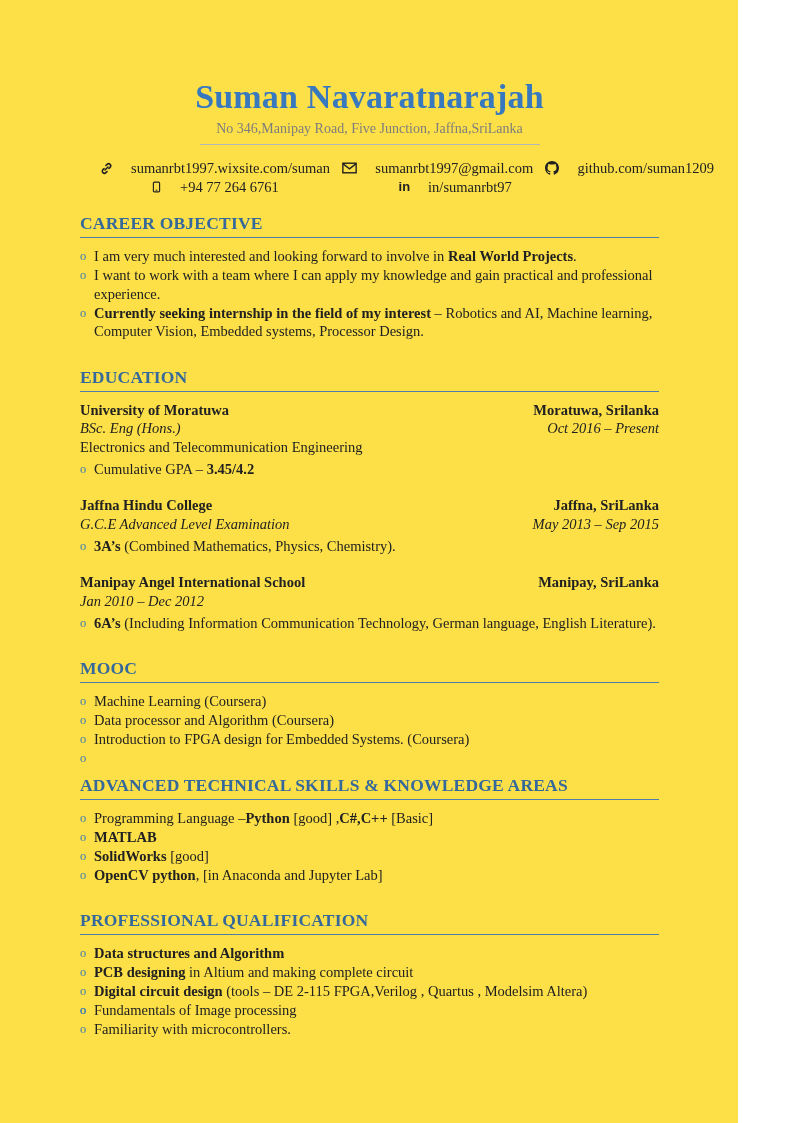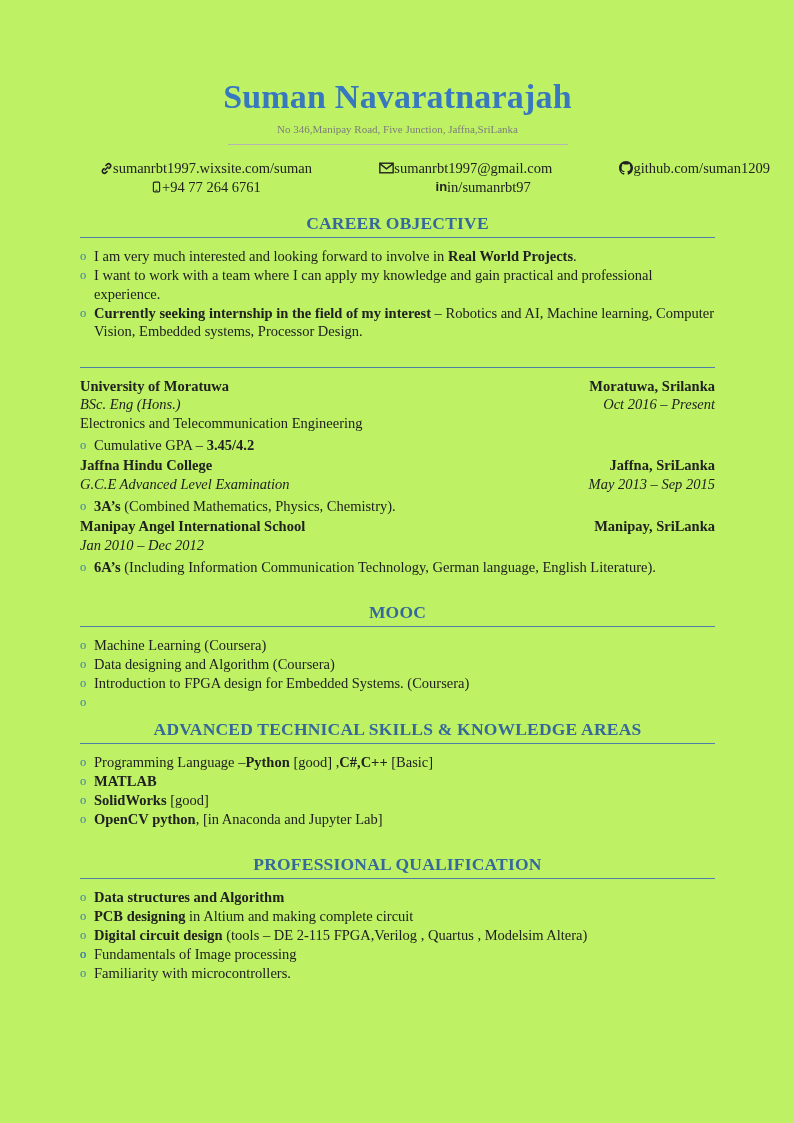--- a/index.html
+++ b/index.html
@@ -8,65 +8,65 @@
     --rule_blue:#4F7DA9;
     --bullet_blue:#3E7CB1;
     --text:#212121;
     --address_gray:#7D7D7D;
     --header_rule_gray:#B5B5B5;
   }
   *{box-sizing:border-box;}
   html,body{margin:0;padding:0;background:#fff;}
   body{font-family:"Liberation Serif","DejaVu Serif",serif;color:var(--text);}
   .page{
-    width:794px;height:1123px;background:#bef264;overflow:hidden;
+    width:738px;height:1123px;background:#fde047;overflow:hidden;
     padding:78px 79px 0 80px;position:relative;
   }
   
   h1.name{
     margin:0 0 3px 0;text-align:center;
     font-size:34px;line-height:38px;font-weight:bold;
     color:var(--name_blue);letter-spacing:0.2px;
   }
   .address{
-    text-align:center;font-size:11px;line-height:20px;
+    text-align:center;font-size:14px;line-height:20px;
     color:var(--address_gray);padding-bottom:5px;
   }
   .header-rule{
     width:340px;margin:0 auto;border-bottom:1px solid var(--header_rule_gray);
   }
   .contacts{
     display:flex;justify-content:space-between;align-items:flex-start;
     margin:14px 0 0 20px;margin-right:-55px;
     font-size:14.5px;line-height:18px;
   }
   .contact-col{display:flex;flex-direction:column;align-items:center;row-gap:1px;}
-  .contact-item{display:flex;align-items:center;gap:0;white-space:nowrap;color:var(--text);}
+  .contact-item{display:flex;align-items:center;gap:18px;white-space:nowrap;color:var(--text);}
   .contact-item svg{flex:0 0 auto;display:block;}
   .li-badge{font-family:"Liberation Sans","DejaVu Sans",sans-serif;font-weight:bold;font-size:13px;margin-left:35px;}
   
   .section{margin-top:26px;}
   .section.first{margin-top:17px;}
   h2.sec-title{
     margin:0;font-size:17.5px;line-height:21px;font-weight:bold;
-    color:var(--section_blue);letter-spacing:0.2px;text-align:center;
+    color:var(--section_blue);letter-spacing:0.2px;
   }
   .sec-rule{border-bottom:1px solid var(--rule_blue);margin-top:3px;}
   
   ul.bullets{list-style:none;margin:9px 0 0 0;padding:0;font-size:14.5px;}
   ul.bullets li{position:relative;padding-left:14px;line-height:18.5px;}
   ul.bullets li + li{margin-top:0.5px;}
   ul.bullets .marker{
     position:absolute;left:0;top:0;color:var(--bullet_blue);
     font-size:12.5px;line-height:18.5px;
   }
   ul.bullets b{font-weight:bold;text-align:center;}
   
   .edu{margin-top:9px;font-size:14.5px;}
-  .edu-entry + .edu-entry{margin-top:2px;}
+  .edu-entry + .edu-entry{margin-top:18px;}
   .edu-row{display:flex;justify-content:space-between;line-height:18.5px;text-align:center;}
   .edu-row .bold{font-weight:bold;}
   .edu-row .ital{font-style:italic;}
   .edu-extra{line-height:18.5px;}
   .edu-entry ul.bullets{margin-top:3.5px;margin-bottom:2px;}
 </style>
 </head>
 <body>
 
 <div class="page">
@@ -134,20 +134,21 @@
     <h2 class="sec-title">CAREER OBJECTIVE</h2>
     <div class="sec-rule"></div>
     <ul class="bullets">
         <li><span class="marker">o</span><span>I am very much interested and looking forward to involve in </span><b>Real World Projects</b><span>.</span></li>
         <li><span class="marker">o</span><span>I want to work with a team where I can apply my knowledge and gain practical and professional experience.</span></li>
         <li><span class="marker">o</span><b>Currently seeking internship in the field of my interest</b><span> – Robotics and AI, Machine learning, Computer Vision, Embedded systems, Processor Design.</span></li>
       </ul>
   </section>
 
   <section class="section">
+    <h2 class="sec-title">EDUCATION</h2>
     <div class="sec-rule"></div>
 
     <div class="edu">
 
       <div class="edu-entry">
         <div class="edu-row">
           <span class="bold">University of Moratuwa</span>
           <span class="bold">Moratuwa, Srilanka</span>
         </div>
         <div class="edu-row">
@@ -188,21 +189,21 @@
       </div>
 
     </div>
   </section>
 
   <section class="section">
     <h2 class="sec-title">MOOC</h2>
     <div class="sec-rule"></div>
     <ul class="bullets">
         <li><span class="marker">o</span><span>Machine Learning (Coursera)</span></li>
-        <li><span class="marker">o</span><span>Data designing and Algorithm (Coursera)</span></li>
+        <li><span class="marker">o</span><span>Data processor and Algorithm (Coursera)</span></li>
         <li><span class="marker">o</span><span>Introduction to FPGA design for Embedded Systems. (Coursera)</span></li>
         <li><span class="marker">o</span></li>
       </ul>
   </section>
 
   <section class="section">
     <h2 class="sec-title">ADVANCED TECHNICAL SKILLS &amp; KNOWLEDGE AREAS</h2>
     <div class="sec-rule"></div>
     <ul class="bullets">
         <li><span class="marker">o</span><span>Programming Language –</span><b>Python</b><span> [good] ,</span><b>C#,C++</b><span> [Basic]</span></li>

